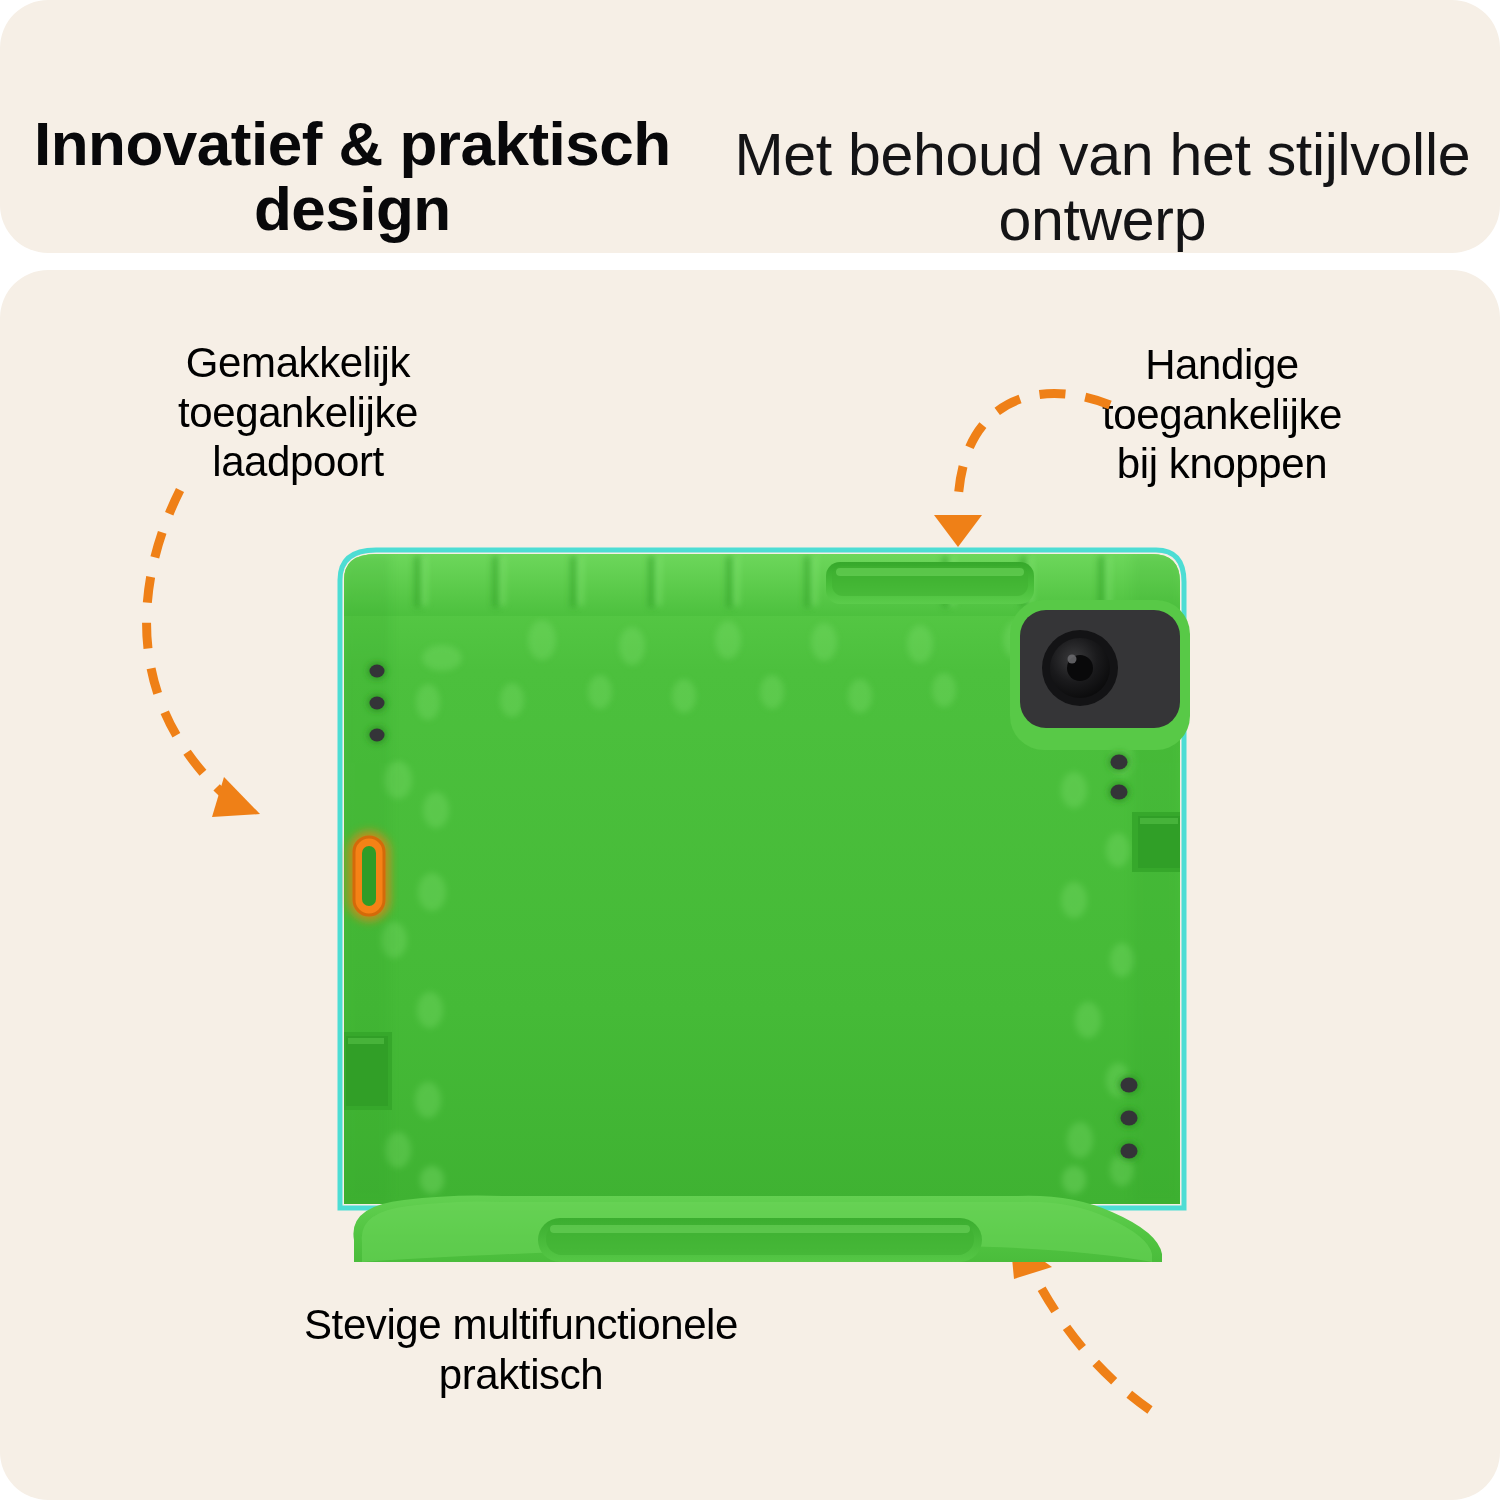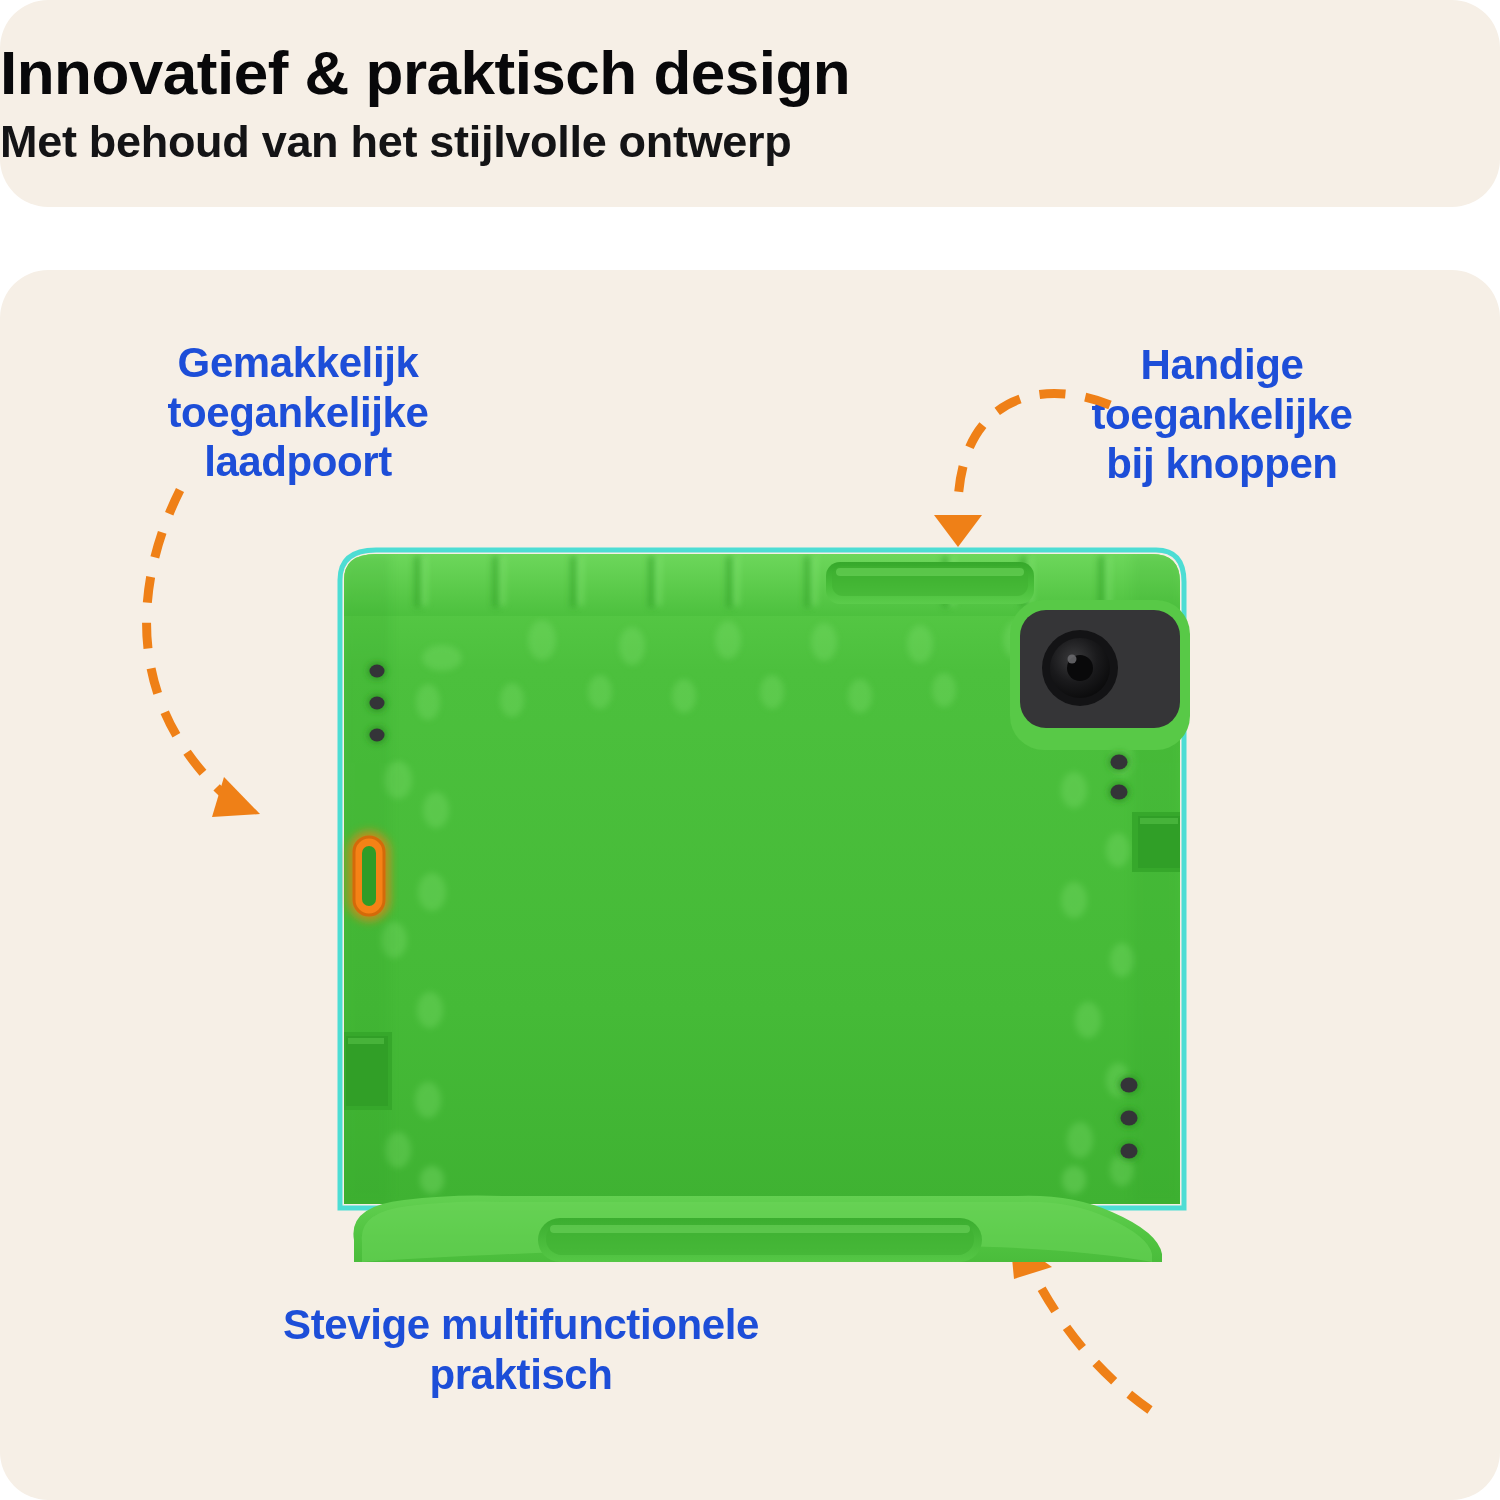--- a/index.html
+++ b/index.html
@@ -20,63 +20,62 @@
     background: #f6efe6;
     border-radius: 48px;
     left: 0;
     width: 1500px;
     box-sizing: border-box;
   }
 
   
   #header-panel {
     top: 0;
-    height: 207px;
+    height: 253px;
     display: flex;
-    flex-direction: column;
-    align-items: flex-start;
+    flex-direction: row;
+    align-items: flex-end;
     justify-content: center;
   }
   #header-title {
     font-size: 62px;
     font-weight: 700;
     color: #08080a;
     letter-spacing: -0.5px;
     line-height: 1.05;
     text-align: center;
     margin: 0 0 12px 0;
   }
   #header-subtitle {
-    font-size: 45px;
-    font-weight: 700;
+    font-size: 59px;
+    font-weight: 400;
     color: #141416;
     letter-spacing: -0.3px;
     line-height: 1.1;
     text-align: center;
     margin: 0;
   }
 
   
   #main-panel {
     top: 270px;
     height: 1230px;
     border-bottom-left-radius: 48px;
     border-bottom-right-radius: 48px;
   }
 
   
   .callout-label {
     position: absolute;
     font-size: 42px;
     line-height: 1.18;
-    color: #1d4ed8;
+    color: #000000;
     text-align: center;
     letter-spacing: -0.4px;
     white-space: pre-line;
-    font-weight: bold;
   }
   #label-charging-port {
     left: 88px;
     top: 338px;
     width: 420px;
   }
   #label-button-cutouts {
     left: 1052px;
     top: 340px;
     width: 340px;

